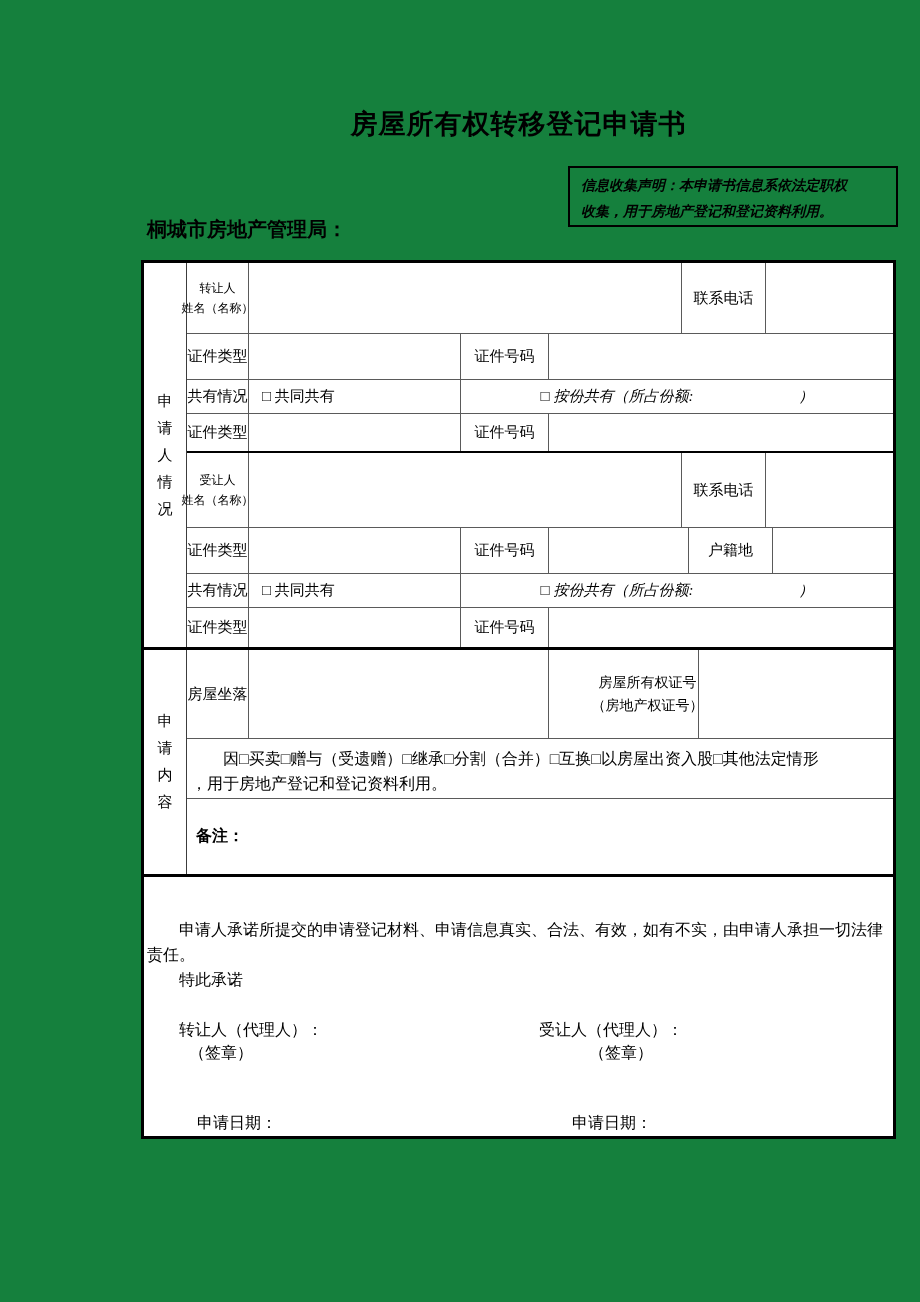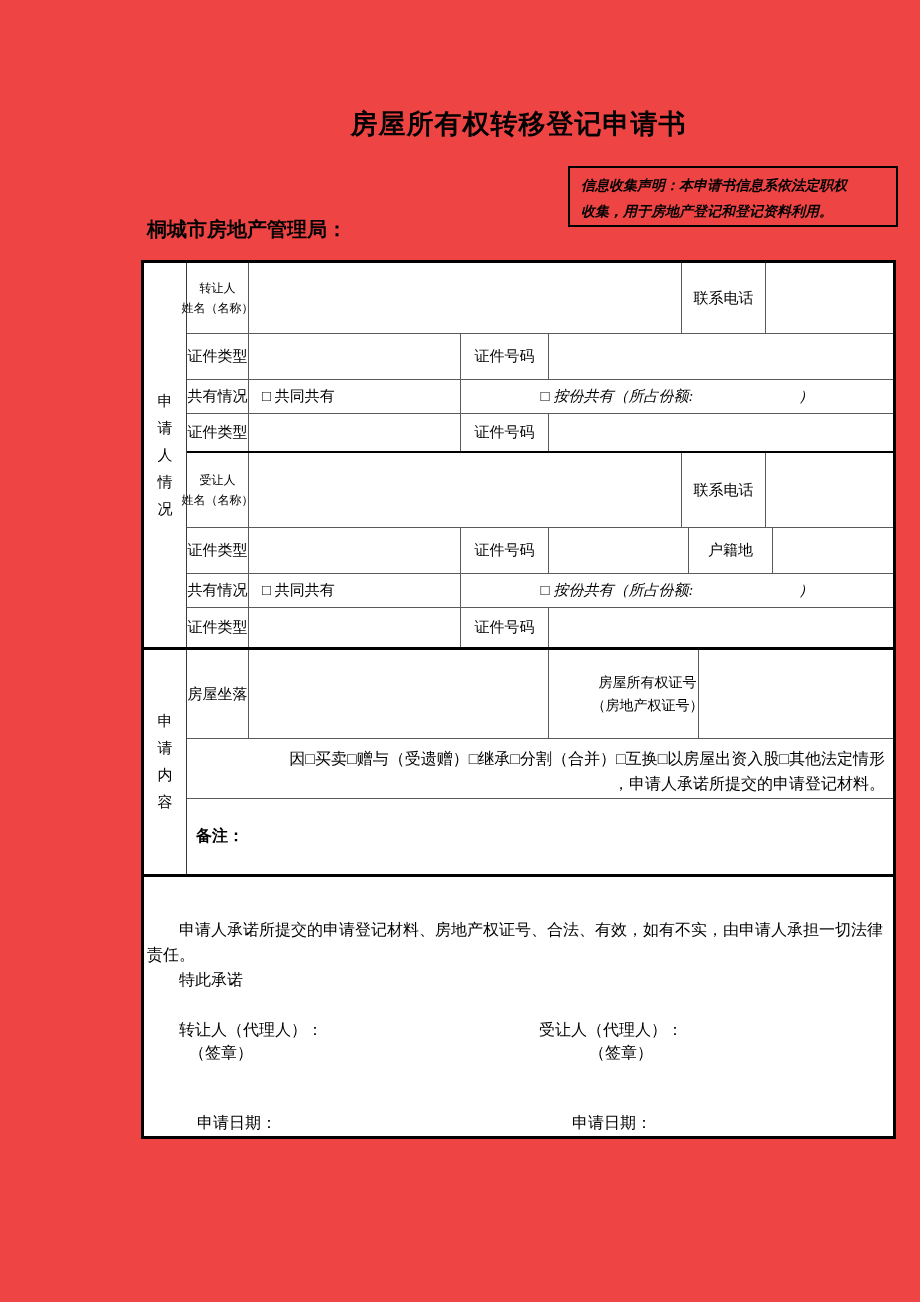--- a/index.html
+++ b/index.html
@@ -1,19 +1,19 @@
 <!DOCTYPE html>
 <html><head>
 <meta charset="utf-8">
 <style>
   html,body{margin:0;padding:0;background:#fff;}
   .page{
     position:relative;
     width:920px;height:1302px;
-    background:#ef4444;
+    background:#15803d;
     color:#000;
     font-family:"Liberation Serif","DejaVu Serif",serif;
     overflow:hidden;
   }
   .doc{position:absolute;left:141px;top:100px;width:755px;}
 
   
   .hdr{position:relative;height:160px;}
   .title{
     position:absolute;left:0;top:6px;width:100%;
@@ -53,21 +53,21 @@
   .f1{flex:1;}
   .w61{flex:0 0 61px;} .w84{flex:0 0 84px;} .w88{flex:0 0 88px;}
   .w140{flex:0 0 140px;} .w150{flex:0 0 150px;} .w212{flex:0 0 212px;} .w300{flex:0 0 300px;}
   .stack{flex-direction:column;line-height:22px;}
   .name-lbl{font-size:12px;white-space:nowrap;overflow:visible;line-height:20px;}
   .cert-lbl{font-size:14px;line-height:23px;white-space:nowrap;margin-left:48px;}
   .opt{justify-content:flex-start;padding-left:13px;white-space:pre;}
   .opt-center{justify-content:center;white-space:pre;font-style:italic;}
 
   
-  .reason{display:block;padding:7px 8px 0 4px;font-size:16px;line-height:25px;text-align:right;}
+  .reason{display:block;padding:7px 8px 0 4px;font-size:16px;line-height:25px;text-align:left;}
   .reason .l1{text-indent:2em;}
   .remark{justify-content:flex-start;padding-left:9px;font-weight:bold;font-size:16px;}
 
   
   .sec3{display:block;min-height:262px;box-sizing:border-box;padding:40px 6px 0 3px;font-size:16px;}
   .promise{margin:0;text-indent:2em;line-height:25px;text-align:left;}
   .closing{margin:0 0 0 32px;line-height:25px;}
   .sign-row{display:flex;margin-top:26px;}
   .sign-left{margin-left:32px;flex:0 0 360px;}
   .sign-right{flex:1;}
@@ -178,33 +178,33 @@
             <div class="c w150 stack">
               <span class="cert-lbl">房屋所有权证号</span>
               <span class="cert-lbl">（房地产权证号）</span>
             </div>
             <div class="c f1"></div>
           </div>
 
           <div class="r" style="height:60px">
             <div class="c f1 reason">
               <div class="l1">因□买卖□赠与（受遗赠）□继承□分割（合并）□互换□以房屋出资入股□其他法定情形</div>
-              <div>，申请人承诺所提交的申请登记材料。</div>
+              <div>，用于房地产登记和登记资料利用。</div>
             </div>
           </div>
 
           <div class="r" style="height:76px">
             <div class="c f1 remark">备注：</div>
           </div>
 
         </div>
       </div>
 
       <div class="sec sec3">
-        <p class="promise">申请人承诺所提交的申请登记材料、房地产权证号、合法、有效，如有不实，由申请人承担一切法律责任。</p>
+        <p class="promise">申请人承诺所提交的申请登记材料、申请信息真实、合法、有效，如有不实，由申请人承担一切法律责任。</p>
         <div class="closing">特此承诺</div>
 
         <div class="sign-row">
           <div class="sign-left">
             <div class="sign-line">转让人（代理人）：</div>
             <div class="seal-l">（签章）</div>
           </div>
           <div class="sign-right">
             <div class="sign-line">受让人（代理人）：</div>
             <div class="seal-r">（签章）</div>

